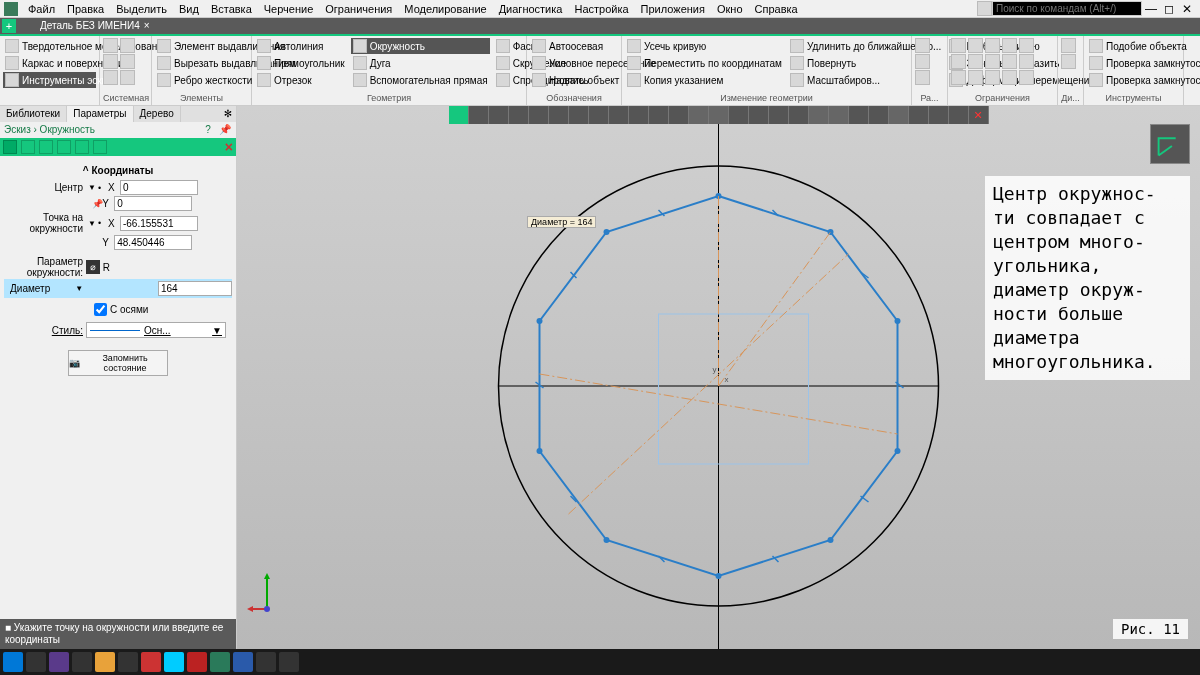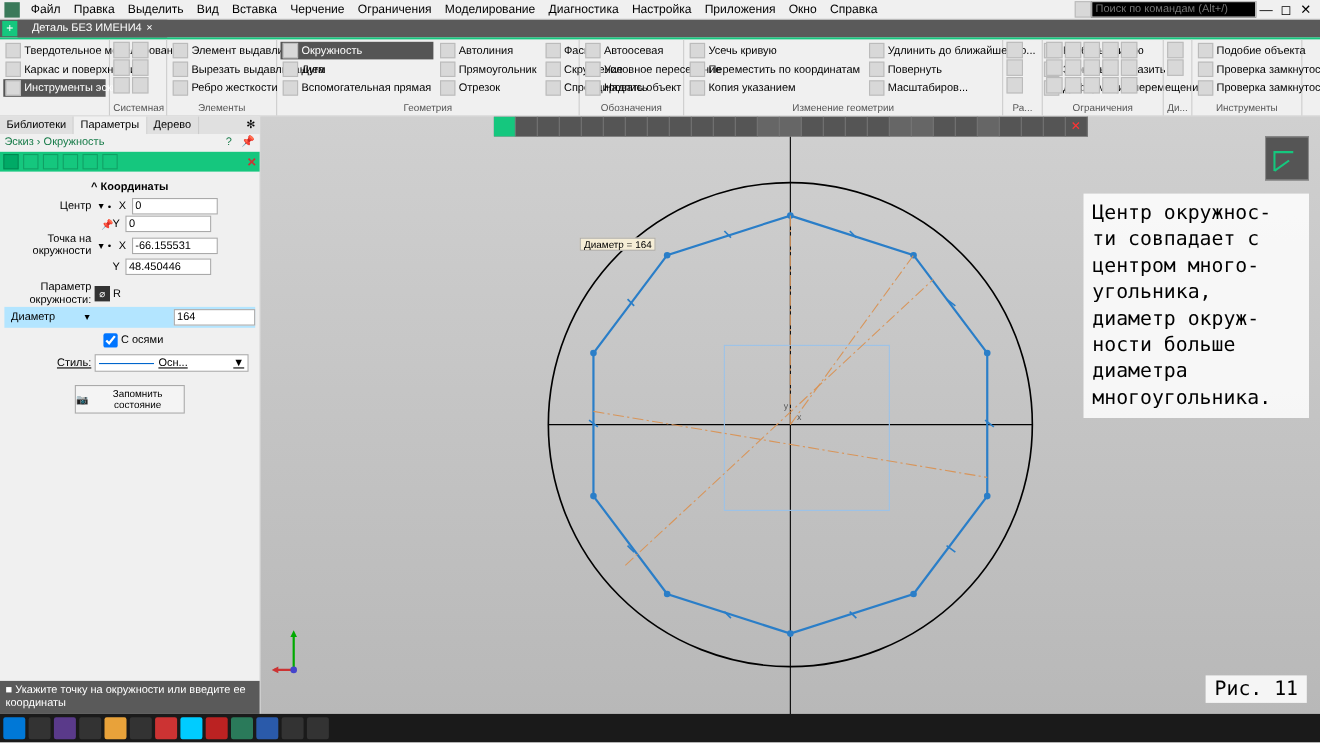--- a/index.html
+++ b/index.html
@@ -5,21 +5,21 @@
 * { margin:0; padding:0; box-sizing:border-box; font-family:"Segoe UI",Tahoma,sans-serif; }
 body { width:1200px; height:675px; background:#e8e8e8; overflow:hidden; position:relative; font-size:11px; }
 .menubar { height:18px; background:#f0f0f0; display:flex; align-items:center; padding:0 4px; border-bottom:1px solid #ccc; }
 .menubar .appicon { width:14px; height:14px; background:#3a7a5a; margin-right:4px; }
 .menubar .mi { padding:0 6px; cursor:default; }
 .menubar .spacer { flex:1; }
 .menubar .searchbox { width:150px; height:15px; border:1px solid #ccc; background:#000000; font-size:10px; padding:0 3px; color:#999; }
 .menubar .winbtn { width:18px; text-align:center; font-size:12px; }
 .tabbar { height:16px; background:#5a5a5a; display:flex; align-items:center; }
 .tabbar .plus { width:14px; height:14px; background:#15c77e; color:#fff; text-align:center; line-height:14px; font-size:11px; margin-left:2px; }
-.tabbar .doctab { background:#5a5a5a; color:#fff; padding:0 13px; height:16px; line-height:16px; font-size:10px; display:flex; align-items:center; gap:4px; }
+.tabbar .doctab { background:#5a5a5a; color:#fff; padding:0 24px; height:16px; line-height:16px; font-size:10px; display:flex; align-items:center; gap:4px; }
 .tabbar .doctab .x { font-size:10px; }
 .greenline { height:2px; background:#15c77e; }
 .ribbon { height:70px; background:#f0f0f0; border-bottom:1px solid #ccc; display:flex; }
 .rpanel { border-right:1px solid #ccc; padding:2px 3px; display:flex; flex-direction:column; justify-content:space-between; position:relative; }
 .rpanel .title { font-size:9px; color:#555; text-align:center; }
 .rrow { display:flex; gap:2px; align-items:center; }
 .ricon { width:15px; height:15px; background:#d8d8d8; border:1px solid #bbb; }
 .ritem { display:flex; align-items:center; gap:3px; font-size:10px; line-height:11px; padding:1px 2px; white-space:nowrap; }
 .ritem.active { background:#555; color:#fff; }
 .ritem .ic { width:14px; height:14px; background:#d8d8d8; border:1px solid #bbb; flex-shrink:0; }
@@ -54,21 +54,21 @@
 .rembtn { margin:10px auto; width:100px; height:26px; border:1px solid #aaa; background:#f4f4f4; font-size:9px; display:flex; align-items:center; justify-content:center; gap:3px; text-align:center; line-height:10px; }
 .statusmsg { margin-top:auto; background:#5a5a5a; color:#fff; font-size:10px; padding:3px 5px; line-height:12px; }
 .canvas { flex:1; background:linear-gradient(180deg,#d0d0d0,#b8b8b8); position:relative; overflow:hidden; }
 .ctoolbar { position:absolute; top:0; left:50%; transform:translateX(-50%); height:18px; background:#555; display:flex; }
 .ctoolbar .cti { width:20px; height:18px; border-right:1px solid #777; background:#555; }
 .ctoolbar .cti.g { background:#15c77e; }
 .ctoolbar .cti.r { background:#666; }
 svg.draw { position:absolute; top:18px; left:0; width:100%; height:calc(100% - 18px); }
 .dimlbl { position:absolute; font-size:9px; background:#f5edd6; border:1px solid #aaa; padding:0 3px; }
 .annot { position:absolute; right:10px; top:70px; width:205px; background:rgba(255,255,255,.85); padding:6px 8px; font-size:18px; line-height:24px; font-family:Consolas,monospace; }
-.figlbl { position:absolute; right:12px; bottom:10px; background:rgba(255,255,255,.85); padding:2px 8px; font-size:18px; font-family:Consolas,monospace; }
+.figlbl { position:absolute; right:12px; bottom:10px; background:rgba(255,255,255,.85); padding:2px 8px; font-size:14px; font-family:Consolas,monospace; }
 .cornericon { position:absolute; right:10px; top:18px; width:40px; height:40px; background:#555; border:1px solid #888; }
 .cornericon svg { width:100%; height:100%; }
 .triad { position:absolute; left:10px; bottom:30px; }
 .taskbar { position:absolute; left:0; right:0; bottom:0; height:26px; background:#1a1a1a; display:flex; align-items:center; padding:0 3px; gap:3px; }
 .taskbar .tb { width:20px; height:20px; background:#333; border-radius:2px; }
 .taskbar .tb.win { background:#0078d7; }
 .taskbar .tray { margin-left:auto; display:flex; align-items:center; gap:3px; color:#fff; font-size:9px;flex-direction:column; }
 .taskbar .tray .ti { width:14px; height:14px; }
 .taskbar .clock { color:#fff; font-size:9px; text-align:center; line-height:11px; padding:0 4px; }
 </style>
@@ -154,45 +154,45 @@
       <div class="ritem">
           <span class="ic"></span>
           <span>Ребро жесткости</span>
         </div>
     </div>
     <div class="title">Элементы</div>
   </div>
   <div class="rpanel" style="width:275px">
     <div style="display:flex;gap:4px">
       <div class="rcol">
+        <div class="ritem">
+            <span class="ic"></span>
+            <span>Автолиния</span>
+          </div>
+        <div class="ritem">
+            <span class="ic"></span>
+            <span>Прямоугольник</span>
+          </div>
+        <div class="ritem">
+            <span class="ic"></span>
+            <span>Отрезок</span>
+          </div>
+      </div>
+      <div class="rcol">
         <div class="ritem active">
             <span class="ic"></span>
             <span>Окружность</span>
           </div>
         <div class="ritem">
             <span class="ic"></span>
             <span>Дуга</span>
           </div>
         <div class="ritem">
             <span class="ic"></span>
             <span>Вспомогательная прямая</span>
-          </div>
-      </div>
-      <div class="rcol">
-        <div class="ritem">
-            <span class="ic"></span>
-            <span>Автолиния</span>
-          </div>
-        <div class="ritem">
-            <span class="ic"></span>
-            <span>Прямоугольник</span>
-          </div>
-        <div class="ritem">
-            <span class="ic"></span>
-            <span>Отрезок</span>
           </div>
       </div>
       <div class="rcol">
         <div class="ritem">
             <span class="ic"></span>
             <span>Фаска</span>
           </div>
         <div class="ritem">
             <span class="ic"></span>
             <span>Скругление</span>

